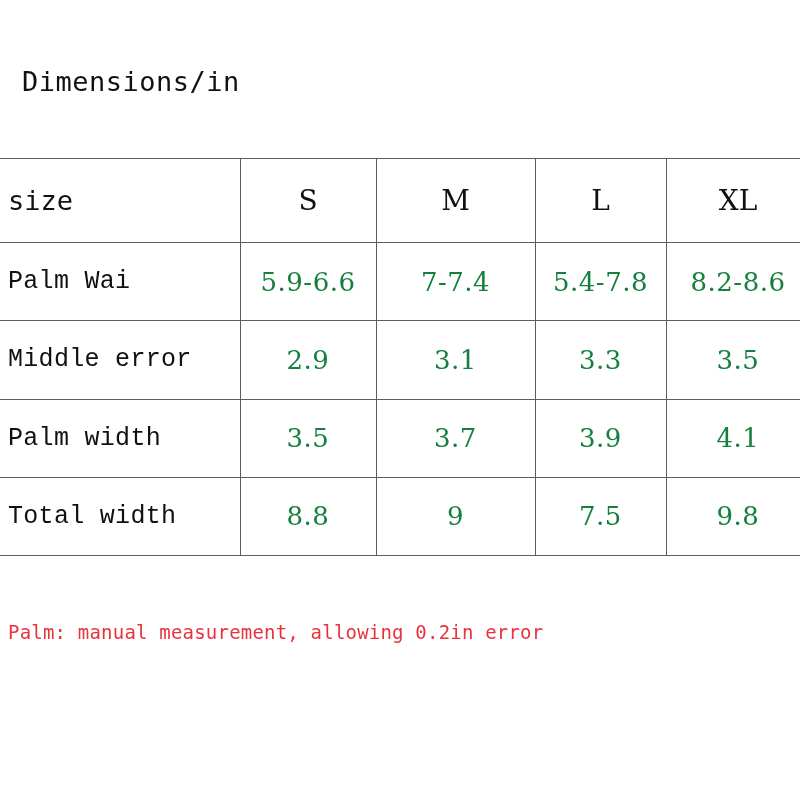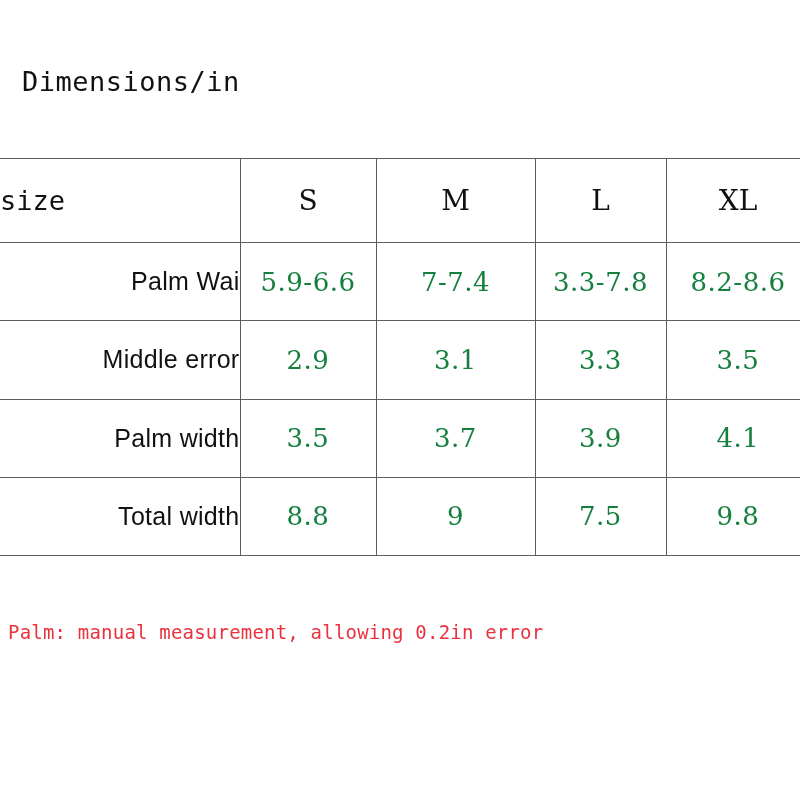--- a/index.html
+++ b/index.html
@@ -50,21 +50,21 @@
 
   table.size-table {
     border-collapse: collapse;
     table-layout: fixed;
     width: 810px;
     height: 398px;
   }
 
   table.size-table td {
     border: 1.6px solid #5d5d5d;
-    padding: 0;
+    padding: 8px;
     vertical-align: middle;
     background: #ffffff;
   }
 
   
   table.size-table tr > td:first-child {
     border-left: none;
   }
 
   
@@ -72,24 +72,24 @@
   col.c-s     { width: 136px; }
   col.c-m     { width: 159px; }
   col.c-l     { width: 131px; }
   col.c-xl    { width: 144px; }
 
   
   tr.r-head { height: 84px; }
   tr.r-body { height: 78px; }
 
   .cell-label {
-    font-family: Liberation Sans, sans-serif;
+    font-family: Liberation Mono, monospace;
     font-size: 25px;
     letter-spacing: 0.3px;
-    text-align: right;
+    text-align: left;
     padding-left: 5px;
     white-space: nowrap;
     color: #111111;
   }
 
   .cell-value {
     font-family: "DejaVu Serif", "Liberation Serif", serif;
     font-size: 26px;
     text-align: center;
     white-space: nowrap;
@@ -148,21 +148,21 @@
           <td class="cell-head-val">S</td>
           <td class="cell-head-val">M</td>
           <td class="cell-head-val">L</td>
           <td class="cell-head-val">XL</td>
         </tr>
 
         <tr class="r-body">
           <td class="cell-label">Palm Wai</td>
           <td class="cell-value">5.9-6.6</td>
           <td class="cell-value">7-7.4</td>
-          <td class="cell-value">3.3-7.8</td>
+          <td class="cell-value">5.4-7.8</td>
           <td class="cell-value">8.2-8.6</td>
         </tr>
 
         <tr class="r-body">
           <td class="cell-label">Middle error</td>
           <td class="cell-value">2.9</td>
           <td class="cell-value">3.1</td>
           <td class="cell-value">3.3</td>
           <td class="cell-value">3.5</td>
         </tr>

